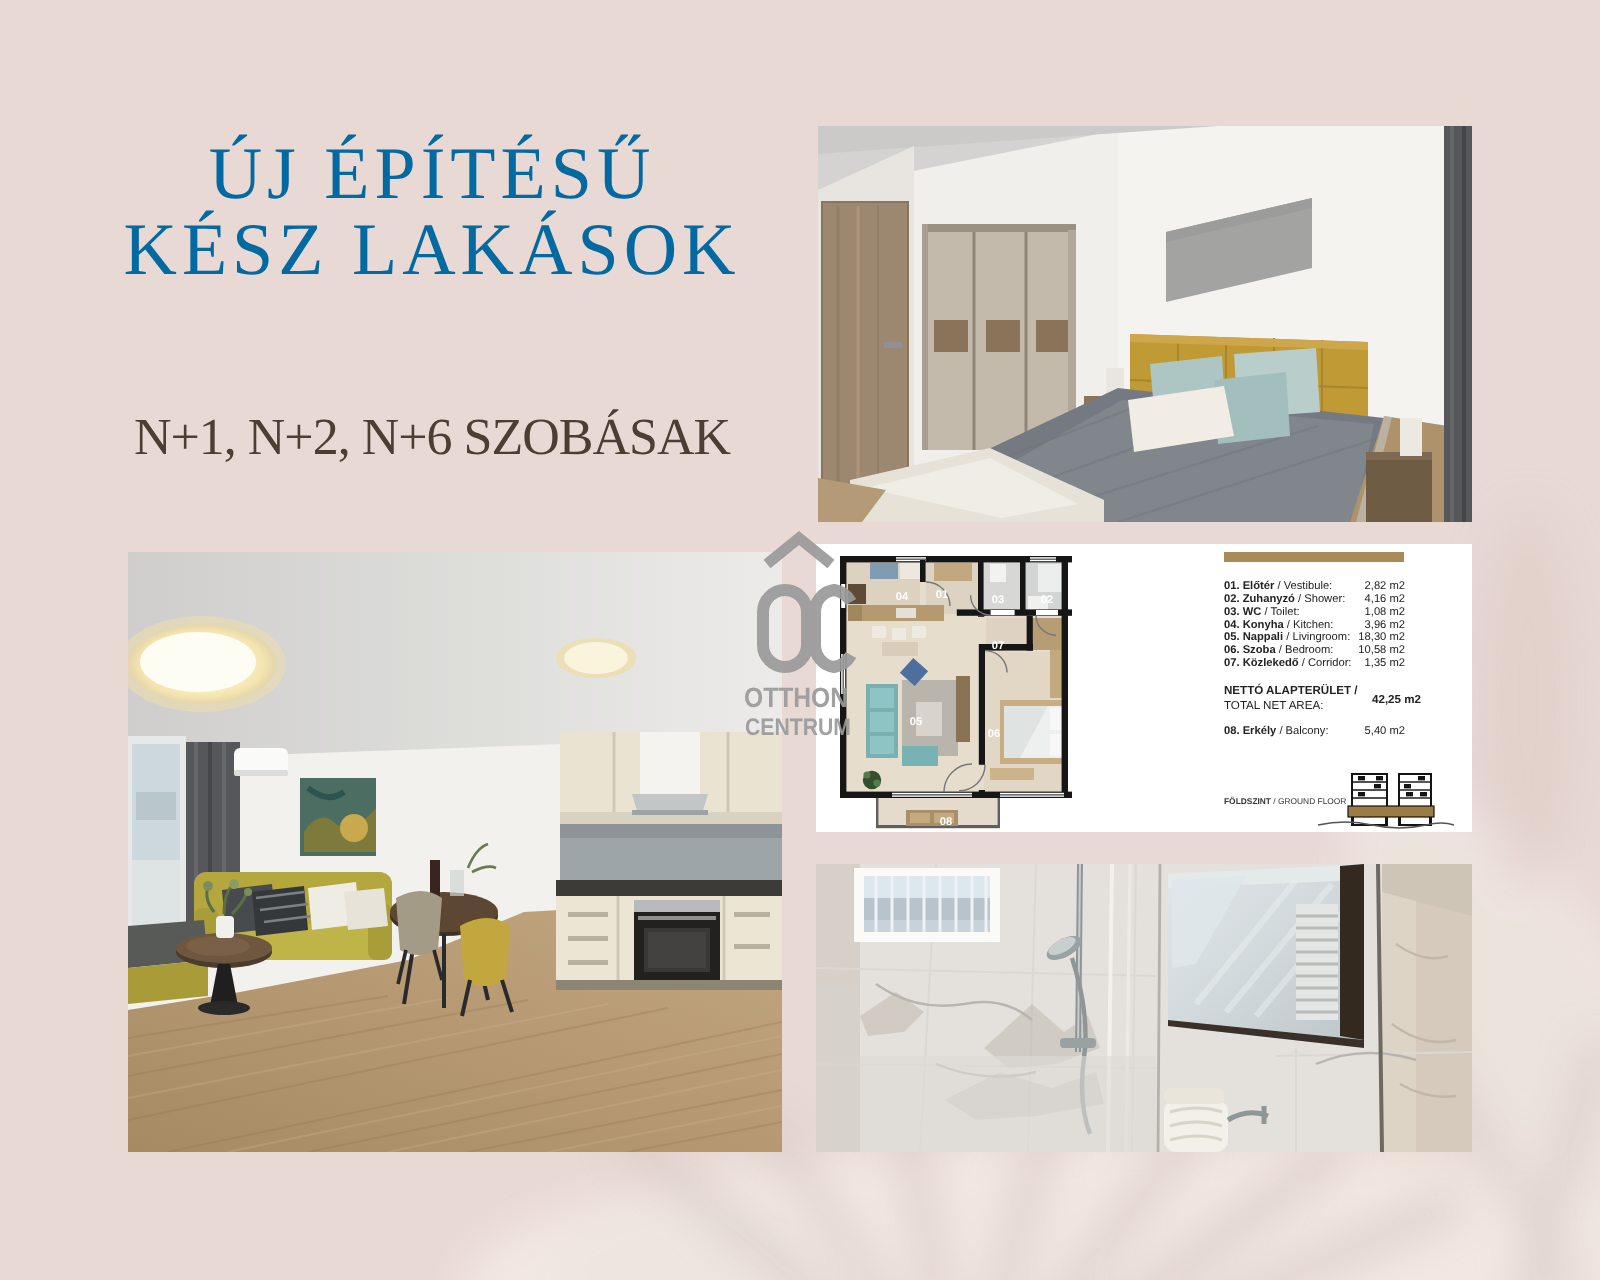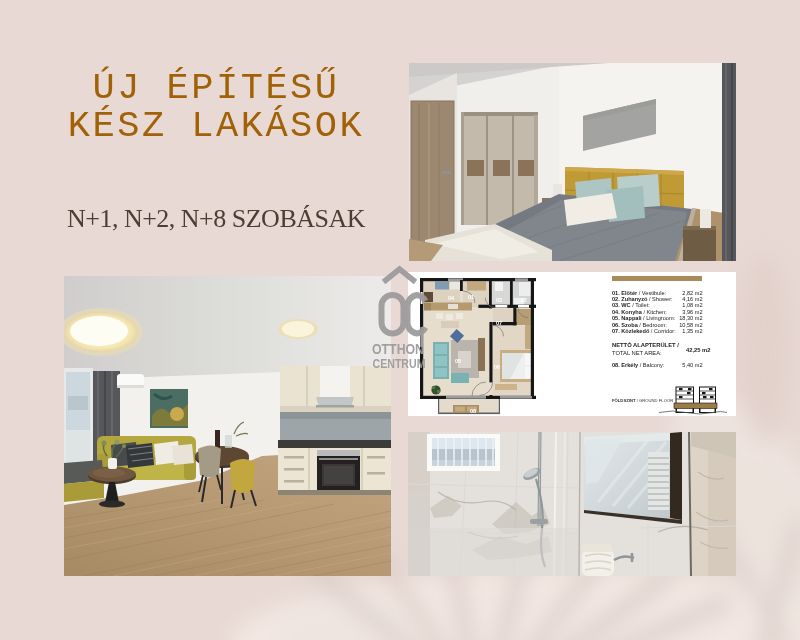--- a/index.html
+++ b/index.html
@@ -1,18 +1,18 @@
 <!DOCTYPE html>
 <html><head>
 <meta charset="utf-8">
 <style>
 html,body{margin:0;padding:0;}
 body{width:800px;height:640px;position:relative;overflow:hidden;background:#e8d9d4;font-family:"Liberation Sans",sans-serif;}
 .abs{position:absolute;}
-#title{position:absolute;left:0;top:69px;width:432px;text-align:center;font-family:Liberation Mono, monospace;color:#a16207;font-size:37px;line-height:38px;letter-spacing:2.5px;}
+#title{position:absolute;left:0;top:69px;width:432px;text-align:center;font-family:Liberation Serif, serif;color:#0369a1;font-size:37px;line-height:38px;letter-spacing:2.5px;}
 #subtitle{position:absolute;left:0;top:204px;width:432px;text-align:center;font-family:"Liberation Serif",serif;color:#4c3e33;font-size:26px;letter-spacing:-0.5px;}
 </style>
 </head>
 <body>
 
 <svg class="abs" style="left:0;top:0" width="800" height="640" viewBox="0 0 800 640">
   <defs>
     <filter id="blur18">
         <feGaussianBlur stdDeviation="10"></feGaussianBlur>
       </filter>
@@ -31,21 +31,21 @@
     <path d="M494,700 L600,560" stroke-width="13"></path>
     <path d="M500,700 L670,575" stroke-width="14"></path>
     <path d="M505,700 L730,600" stroke-width="14"></path>
     <path d="M760,660 L800,520" stroke-width="12"></path>
     <path d="M790,650 L700,500" stroke-width="10"></path>
   </g>
 </svg>
 
 <div id="title">ÚJ ÉPÍTÉSŰ<br>KÉSZ LAKÁSOK</div>
 
-<div id="subtitle">N+1, N+2, N+8 SZOBÁSAK</div>
+<div id="subtitle">N+1, N+2, N+6 SZOBÁSAK</div>
 
 <svg class="abs" style="left:409px;top:63px" width="327" height="198" viewBox="0 0 327 198">
 
   <rect x="0" y="0" width="327" height="198" fill="#f1efec"></rect>
   <rect x="150" y="0" width="180" height="198" fill="#f5f3f0"></rect>
 
   <polygon points="0,0 160,0 0,32" fill="#d4d3d1"></polygon>
   <polygon points="0,0 200,0 0,14" fill="#cbcac8"></polygon>
 
   <polygon points="0,32 48,10 48,198 0,198" fill="#e8e5e1"></polygon>

